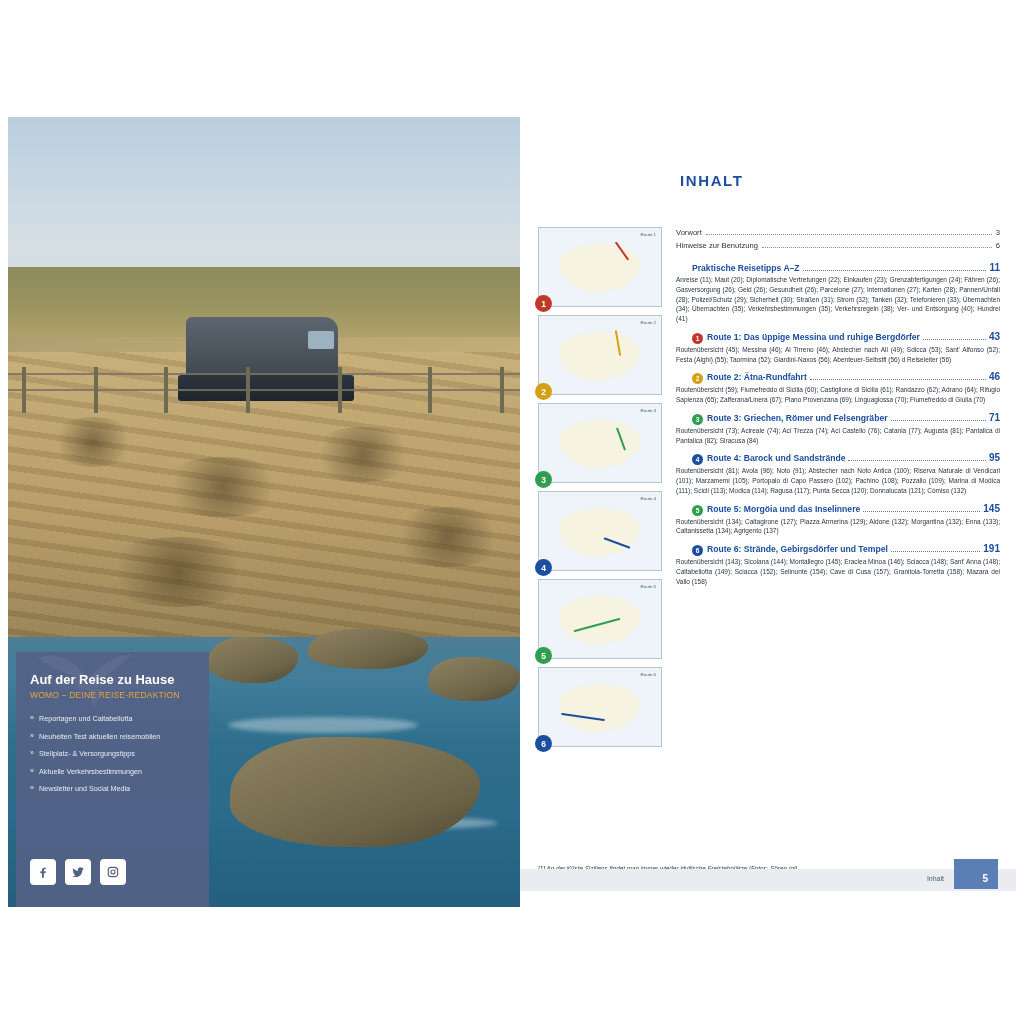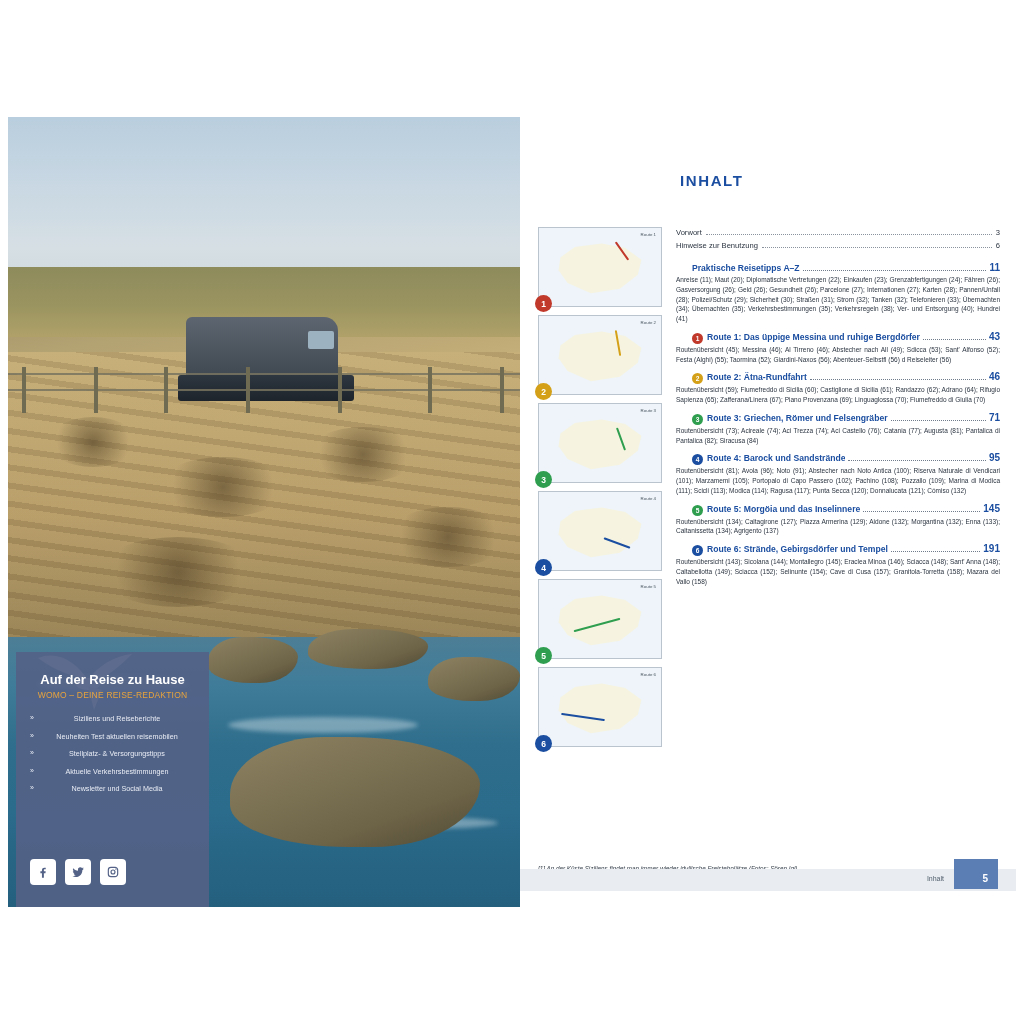--- a/index.html
+++ b/index.html
@@ -7,21 +7,21 @@
     width:1024px;height:1024px;
     background:#ffffff;
     font-family:"Liberation Sans", sans-serif;
     overflow:hidden;
   }
   .page{position:relative;width:1024px;height:1024px;background:#fff;}
 
   
   .left-page{
     position:absolute;left:8px;top:117px;width:512px;height:790px;
-    overflow:hidden;background:#7fa7bd;text-align:center;
+    overflow:hidden;background:#7fa7bd;
   }
   .sky{
     position:absolute;left:0;top:0;width:100%;height:175px;
     background:linear-gradient(#b9cede 0%,#c9d8e3 40%,#d6dfe4 75%,#cfd8dc 100%);
   }
   .sea-far{
     position:absolute;left:0;top:150px;width:100%;height:40px;
     background:linear-gradient(#a9bfcc,#93b2c4);
   }
   
@@ -207,21 +207,21 @@
       <path d="M2 18 C22 10, 40 22, 52 40 C38 36, 20 32, 2 18 Z" fill="#dfe7ee" opacity=".95"></path>
       <path d="M52 40 C62 26, 78 16, 96 14 C80 30, 66 40, 52 44 Z" fill="#eef3f7" opacity=".95"></path>
       <ellipse cx="52" cy="44" rx="12" ry="6" fill="#f2f6f9"></ellipse>
       <path d="M58 70 L52 46 L66 50 Z" fill="#cfd9e2" opacity=".9"></path>
     </svg>
 
     <div class="promo">
       <h3>Auf der Reise zu Hause</h3>
       <div class="sub">WOMO – DEINE REISE-REDAKTION</div>
       <ul>
-        <li>Siziliens und Reiseberichte</li>
+        <li>Reportagen und Caltabellotta</li>
         <li>Neuheiten Test aktuellen reisemobilen</li>
         <li>Stellplatz- &amp; Versorgungstipps</li>
         <li>Aktuelle Verkehrsbestimmungen</li>
         <li>Newsletter und Social Media</li>
       </ul>
       <div class="socials">
         <div class="soc">
           <svg width="14" height="14" viewBox="0 0 24 24">
               <path fill="#536286" d="M13.5 22v-8h2.7l.4-3.1h-3.1V8.9c0-.9.25-1.5 1.55-1.5H16.7V4.6c-.3 0-1.3-.1-2.45-.1-2.4 0-4.05 1.45-4.05 4.15v2.25H7.5V14h2.7v8h3.3z"></path>
             </svg>

